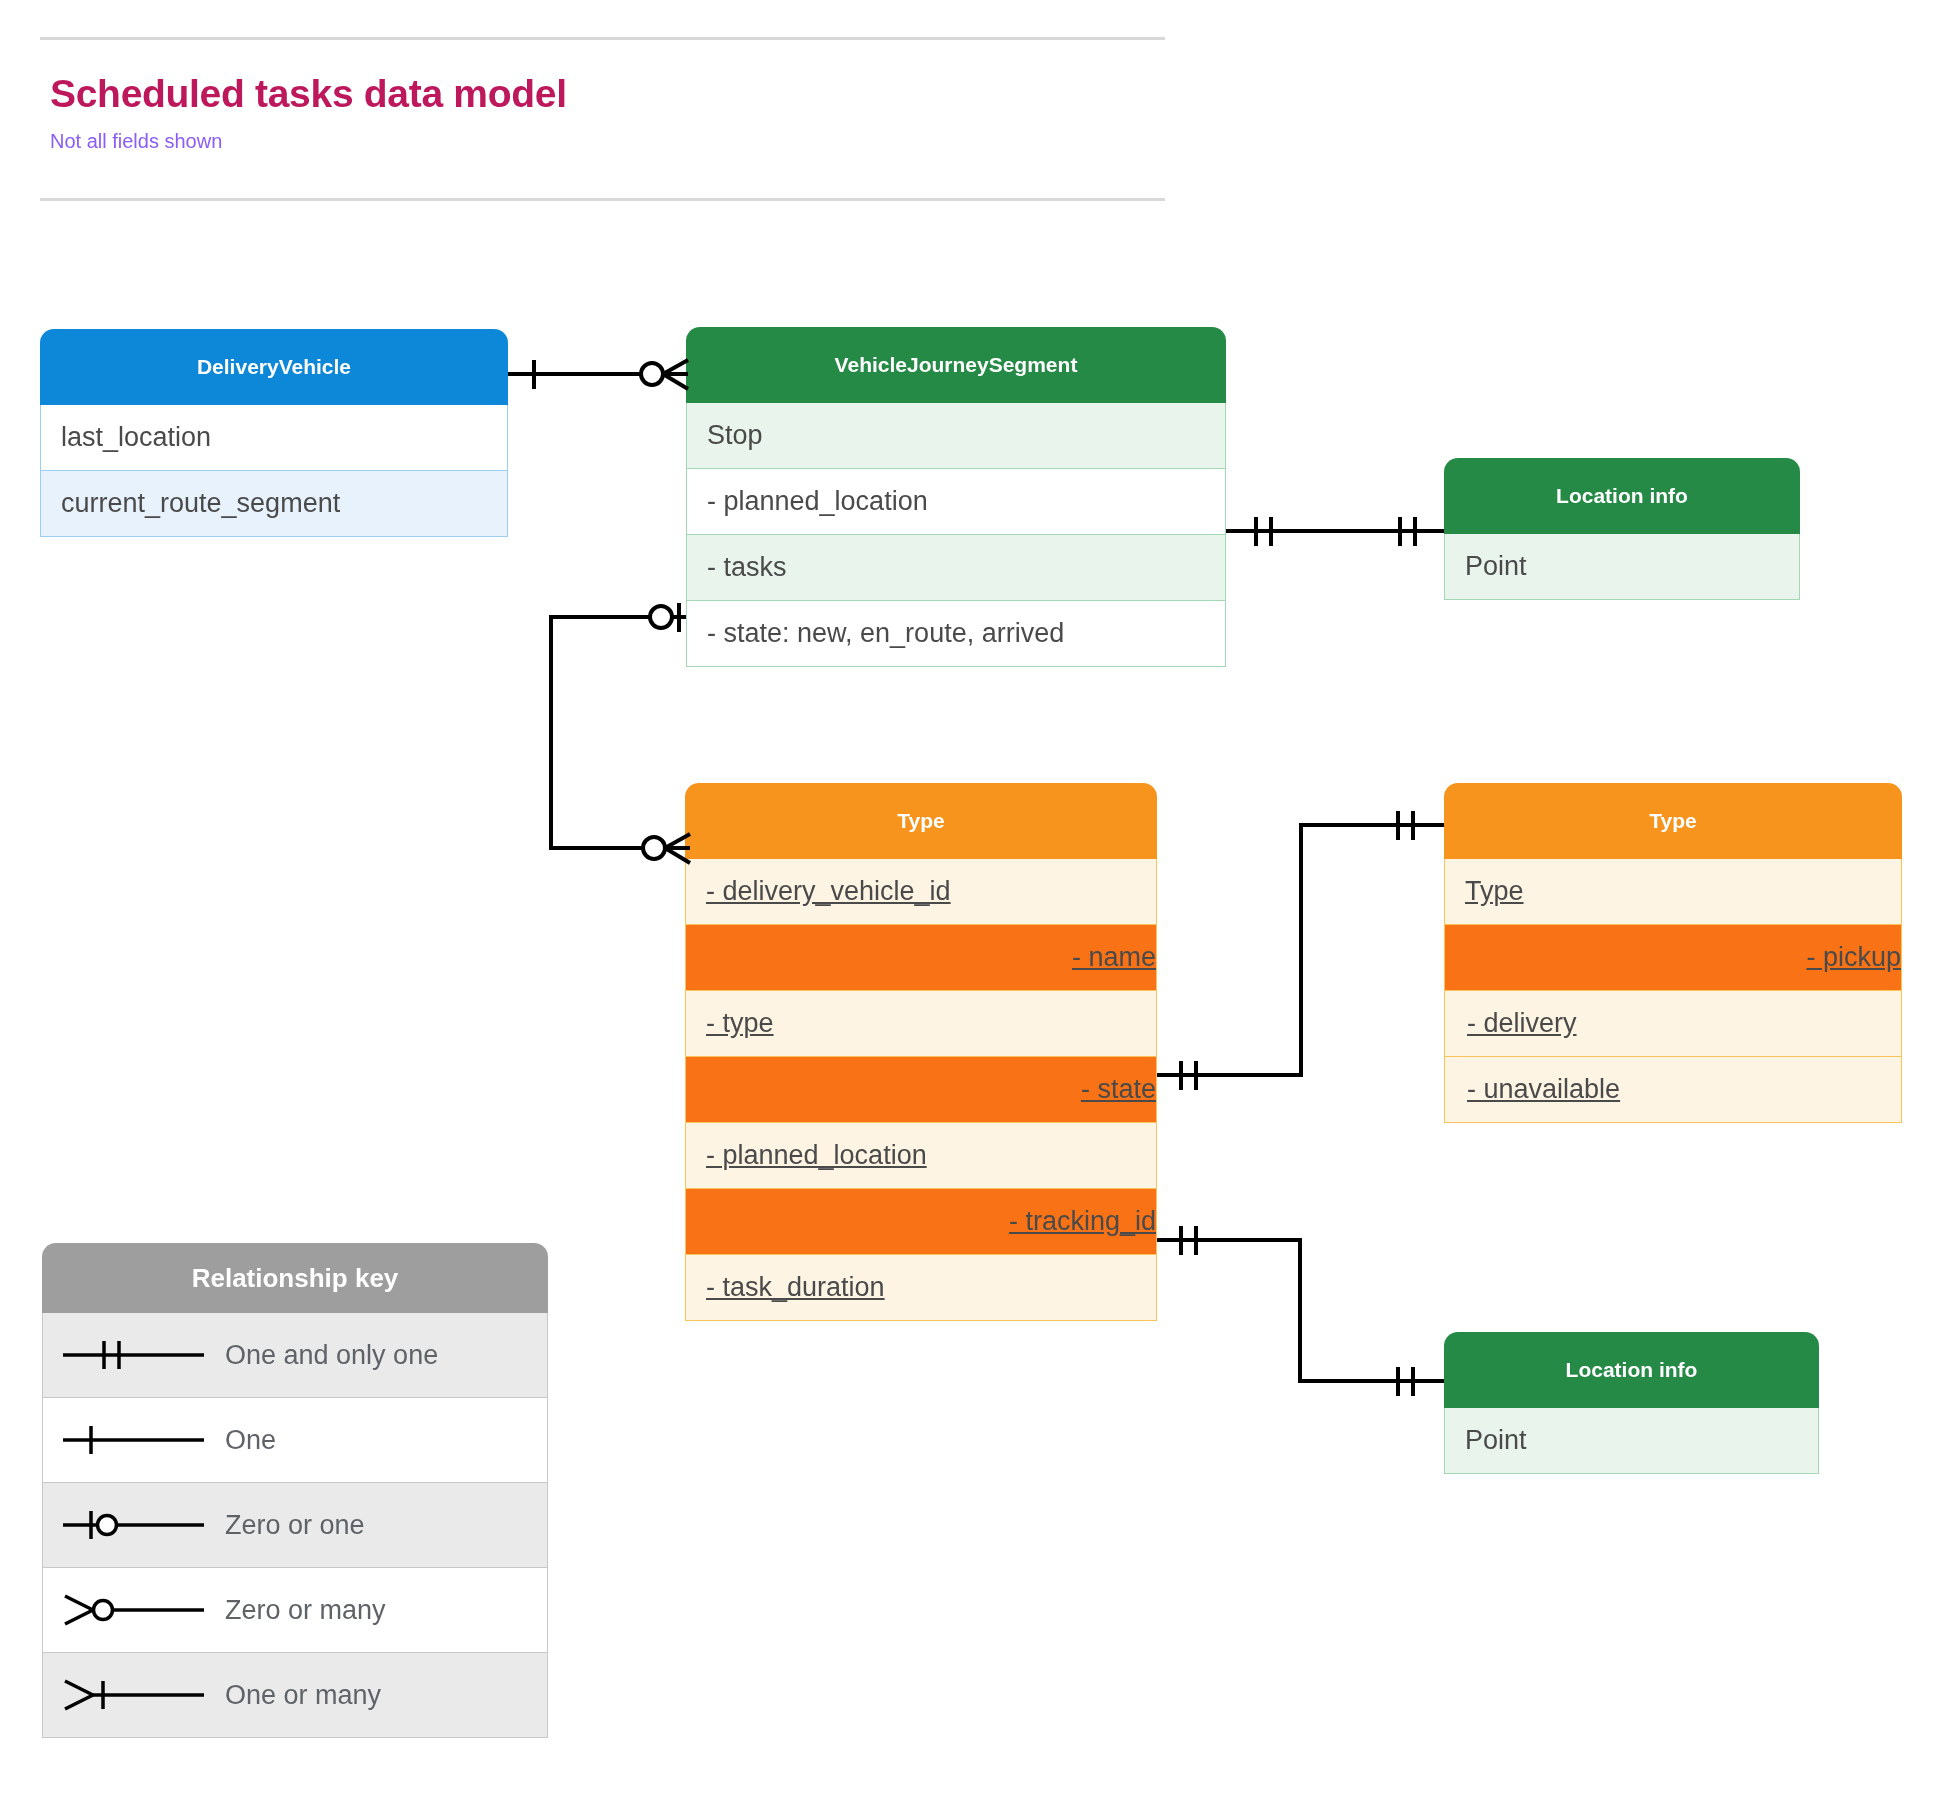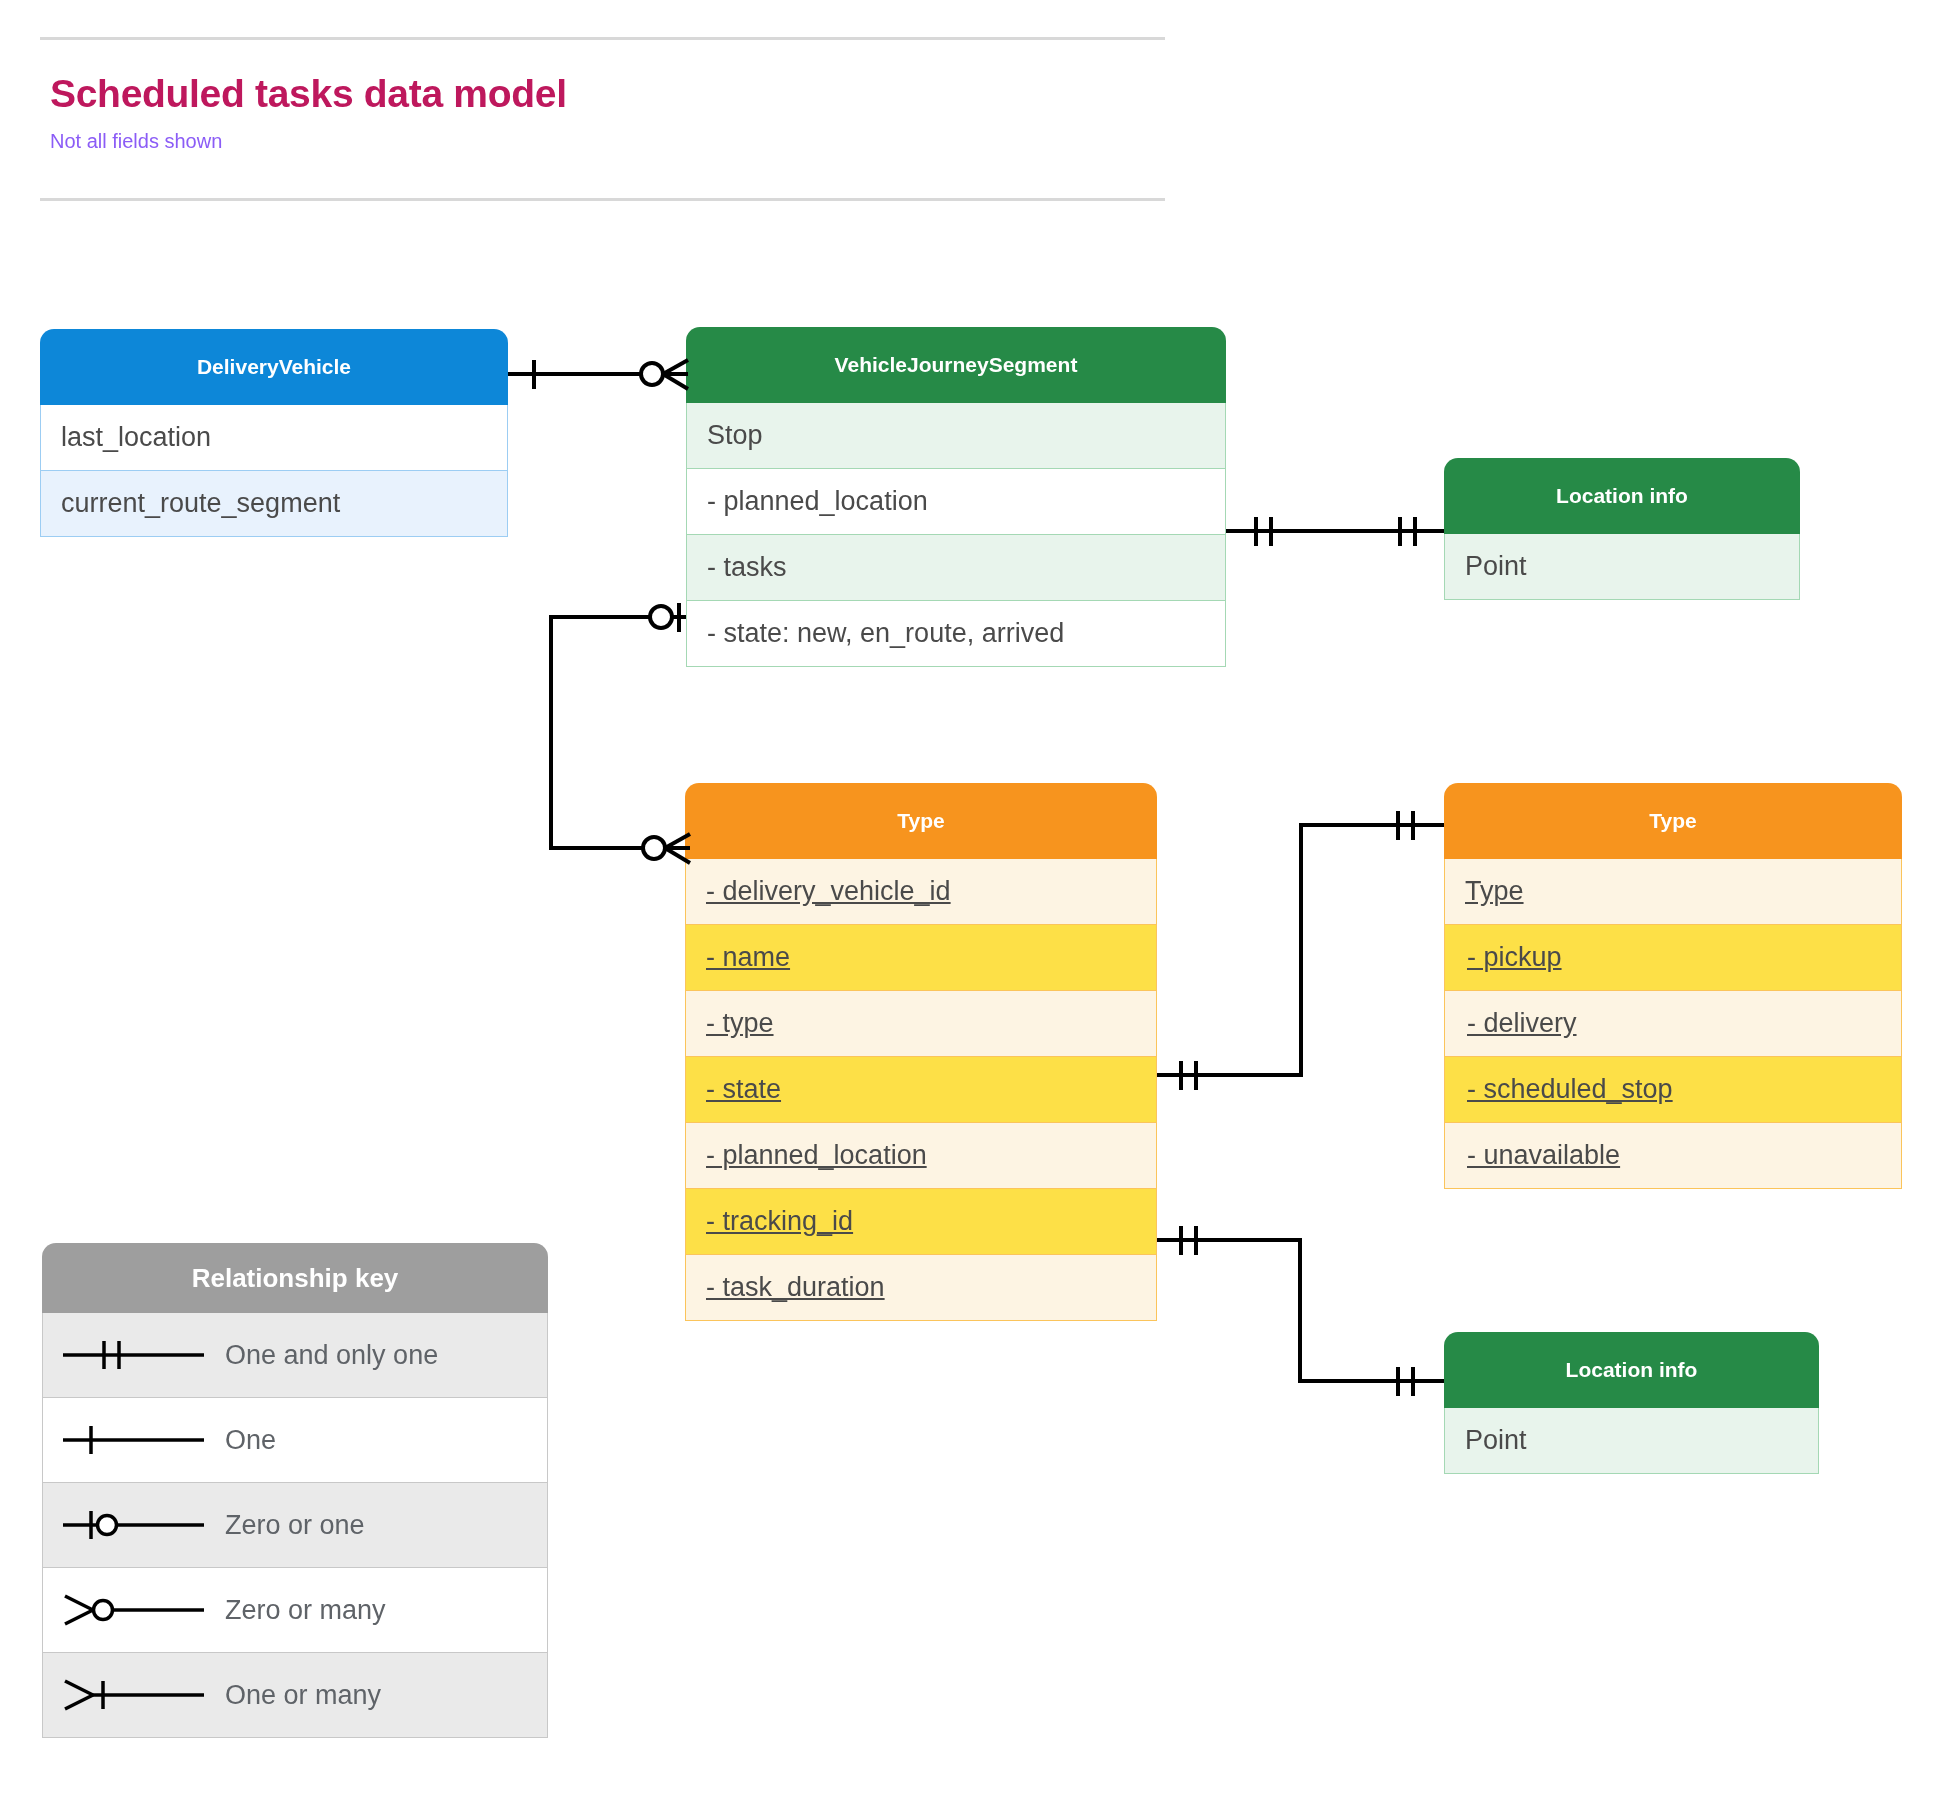--- a/index.html
+++ b/index.html
@@ -90,21 +90,21 @@
   
   .e-green .ent-head { background: #268a47; }
   .e-green .ent-row  { border: 1px solid #a4d8b4; border-top: none; }
   .e-green .ent-row.alt { background: #e8f4ec; }
   .e-green .ent-row.plain { background: #ffffff; }
 
   
   .e-orange .ent-head { background: #f7941e; }
   .e-orange .ent-row  { border: 1px solid #fbc45b; border-top: none; text-decoration: underline; }
   .e-orange .ent-row.alt { background: #fdf4e3; }
-  .e-orange .ent-row.plain { background: #fde047; }
+  .e-orange .ent-row.plain { background: #f97316; text-align: right; }
 
   
   .e-grey .ent-head { background: #9e9e9e; }
   .e-grey .ent-row  { border: 1px solid #c8c8c8; border-top: none; }
   .e-grey .ent-row.alt { background: #eaeaea; }
   .e-grey .ent-row.plain { background: #ffffff; }
 
   
   #box-deliveryvehicle { left: 40px;   top: 329px;  width: 468px; }
   #box-journeysegment  { left: 686px;  top: 327px;  width: 540px; }
@@ -179,21 +179,20 @@
     <div class="ent-row alt">- planned_location</div>
     <div class="ent-row plain">- tracking_id</div>
     <div class="ent-row alt">- task_duration</div>
   </div>
 
   <div class="entity e-orange" id="box-type">
     <div class="ent-head">Type</div>
     <div class="ent-row alt">Type</div>
     <div class="ent-row plain indent">-   pickup</div>
     <div class="ent-row alt indent">-   delivery</div>
-    <div class="ent-row plain indent">-   scheduled_stop</div>
     <div class="ent-row alt indent">-   unavailable</div>
   </div>
 
   <div class="entity e-green" id="box-locationinfo-2">
     <div class="ent-head">Location info</div>
     <div class="ent-row alt">Point</div>
   </div>
 
   <div class="entity e-grey" id="box-legend">
     <div class="ent-head">Relationship key</div>

